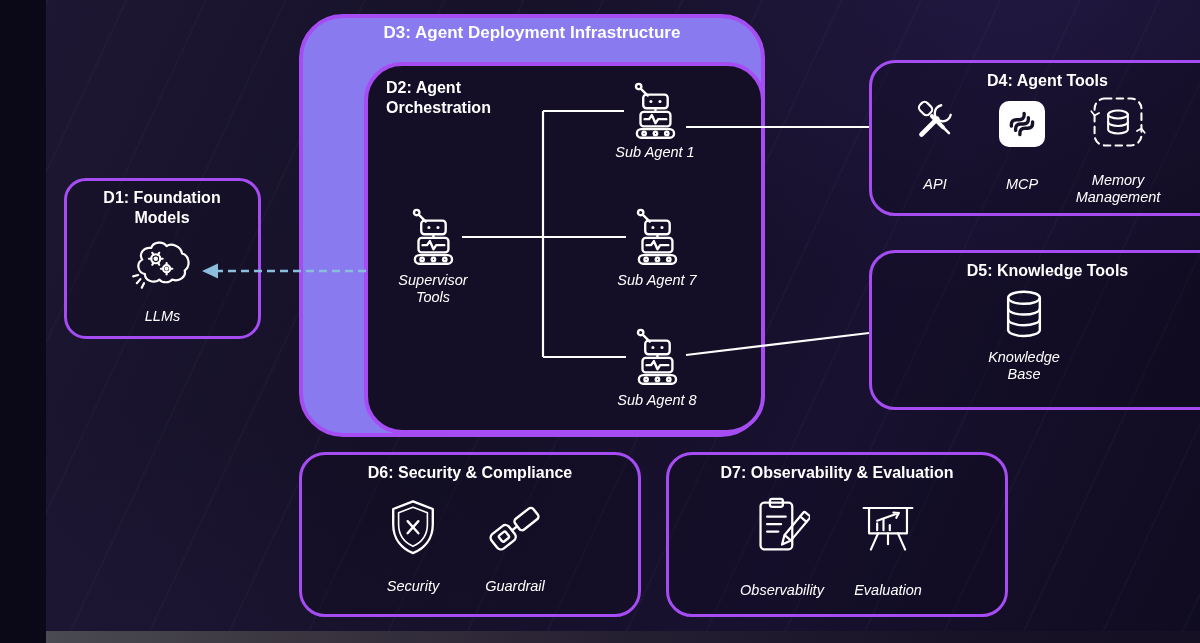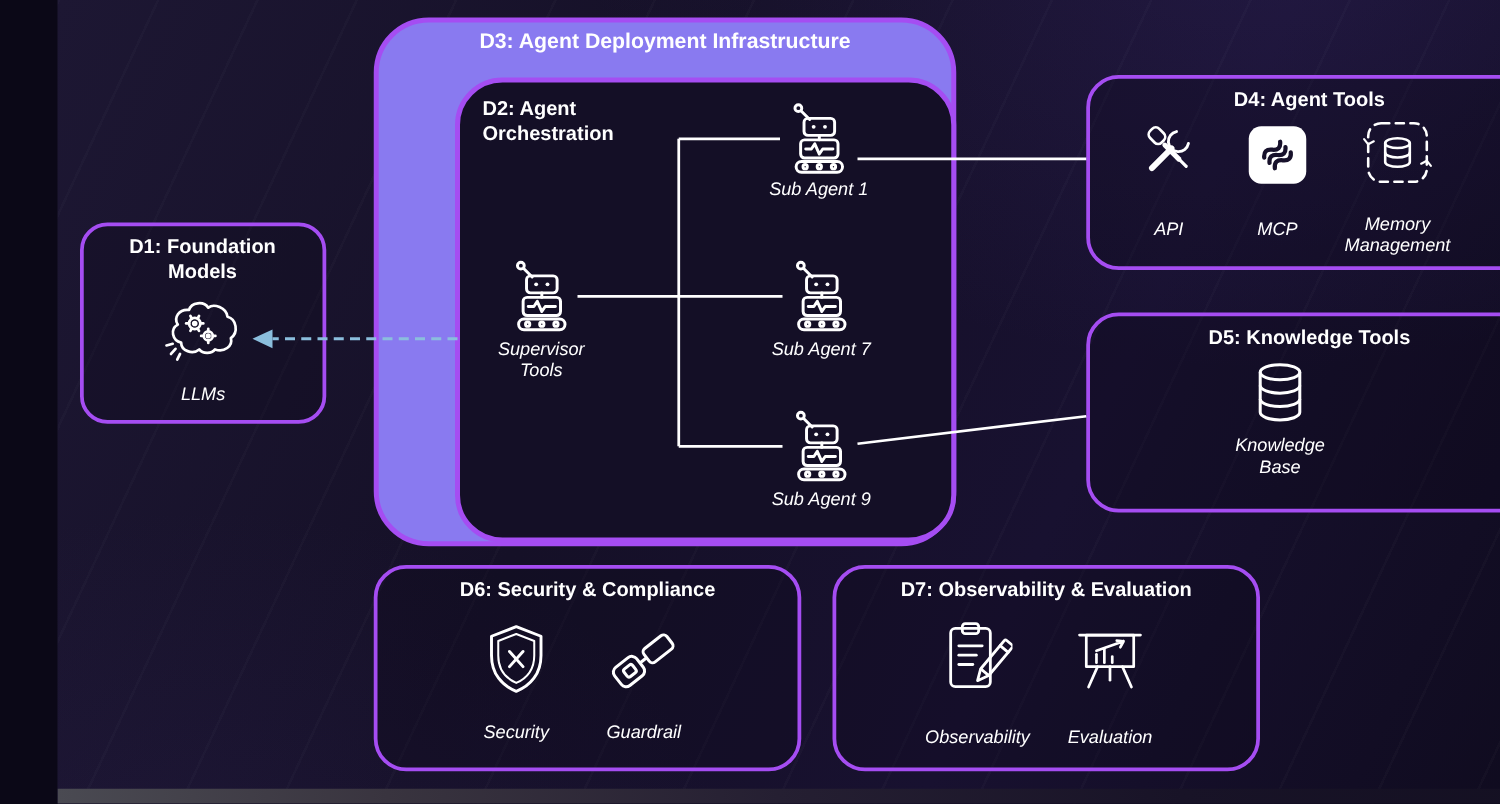--- a/index.html
+++ b/index.html
@@ -174,21 +174,21 @@
     <div class="lbl ctr" style="left:227px;top:78px;width:120px">Sub Agent 1</div>
 
     <svg class="ic" style="left:260px;top:140px;width:58px;height:62px">
         <use href="#sym-robot" width="100%" height="100%"></use>
       </svg>
     <div class="lbl ctr" style="left:229px;top:206px;width:120px">Sub Agent 7</div>
 
     <svg class="ic" style="left:260px;top:260px;width:58px;height:62px">
         <use href="#sym-robot" width="100%" height="100%"></use>
       </svg>
-    <div class="lbl ctr" style="left:229px;top:326px;width:120px">Sub Agent 9</div>
+    <div class="lbl ctr" style="left:229px;top:326px;width:120px">Sub Agent 8</div>
   </div>
 
   <div class="box box-d1" style="left:18px;top:178px;width:197px;height:161px">
     <div class="ttl ctr" style="left:20px;top:7px;width:150px">D1: Foundation Models</div>
     <svg class="ic" style="left:60px;top:57px;width:72px;height:56px">
         <use href="#sym-brain" width="100%" height="100%"></use>
       </svg>
     <div class="lbl ctr" style="left:0;top:127px;width:100%">LLMs</div>
   </div>
 

